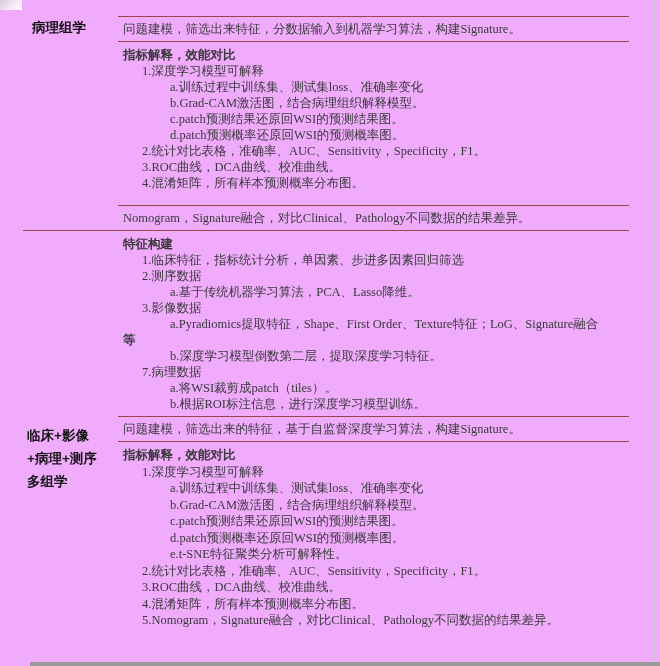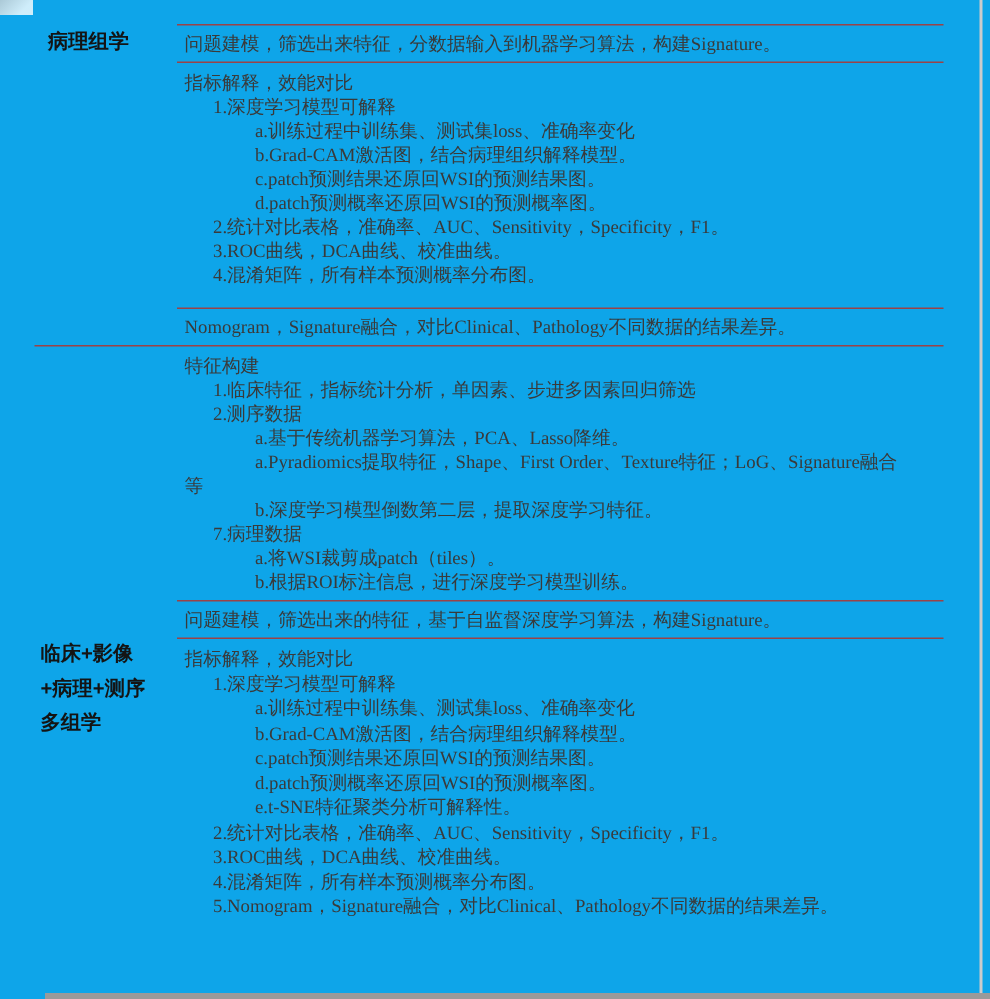--- a/index.html
+++ b/index.html
@@ -6,21 +6,21 @@
     --red:#9b4347;
     --text:#3a3a3a;
     --label:#141414;
     --bottom:#9a9a9a;
     --edge:#cccccc;
   }
   html,body{margin:0;padding:0;background:#ffffff;}
   .page{
     position:relative;
     width:660px;height:666px;
-    background:#0ea5e9;
+    background:#f0abfc;
     overflow:hidden;
     font-family:"Liberation Serif", serif;
   }
   .corner-artifact{
     position:absolute;top:0;left:0;width:22px;height:10px;
     background:linear-gradient(135deg,#d2d2d2 0%,#ffffff 70%);
     opacity:.8;
   }
   .right-edge{
     position:absolute;top:0;bottom:0;right:5px;width:2px;
@@ -71,21 +71,21 @@
   }
   .row-fusion{
     border-top:1.5px solid var(--red);
     height:25px;
   }
   .list{font-size:12.5px;color:var(--text);line-height:16px;}
   .list.s1{padding:5px 0 14px 0;}
   .list.s2a{padding:5px 0 4px 0;}
   .list.s2b{padding:5px 0 0 0;line-height:16.5px;}
   .line{white-space:nowrap;}
-  .indent-0{padding-left:5px;}
+  .indent-0{padding-left:5px;font-weight:bold;}
   .indent-1{padding-left:24px;}
   .indent-2{padding-left:52px;}
 </style>
 </head>
 <body>
 
 <div class="page">
   <div class="corner-artifact"></div>
   <div class="sections" id="sections">
       <div class="section section-0">
@@ -111,20 +111,21 @@
       <div class="section section-1">
         <div class="label-col">
           <div class="row-label">临床+影像+病理+测序多组学</div>
         </div>
         <div class="content-col">
           <div class="list s2a">
             <div class="line indent-0">特征构建</div>
             <div class="line indent-1">1.临床特征，指标统计分析，单因素、步进多因素回归筛选</div>
             <div class="line indent-1">2.测序数据</div>
             <div class="line indent-2">a.基于传统机器学习算法，PCA、Lasso降维。</div>
+            <div class="line indent-1">3.影像数据</div>
             <div class="line indent-2">a.Pyradiomics提取特征，Shape、First Order、Texture特征；LoG、Signature融合</div>
             <div class="line indent-0">等</div>
             <div class="line indent-2">b.深度学习模型倒数第二层，提取深度学习特征。</div>
             <div class="line indent-1">7.病理数据</div>
             <div class="line indent-2">a.将WSI裁剪成patch（tiles）。</div>
             <div class="line indent-2">b.根据ROI标注信息，进行深度学习模型训练。</div>
           </div>
           <div class="row-model">问题建模，筛选出来的特征，基于自监督深度学习算法，构建Signature。</div>
           <div class="list s2b">
             <div class="line indent-0">指标解释，效能对比</div>

